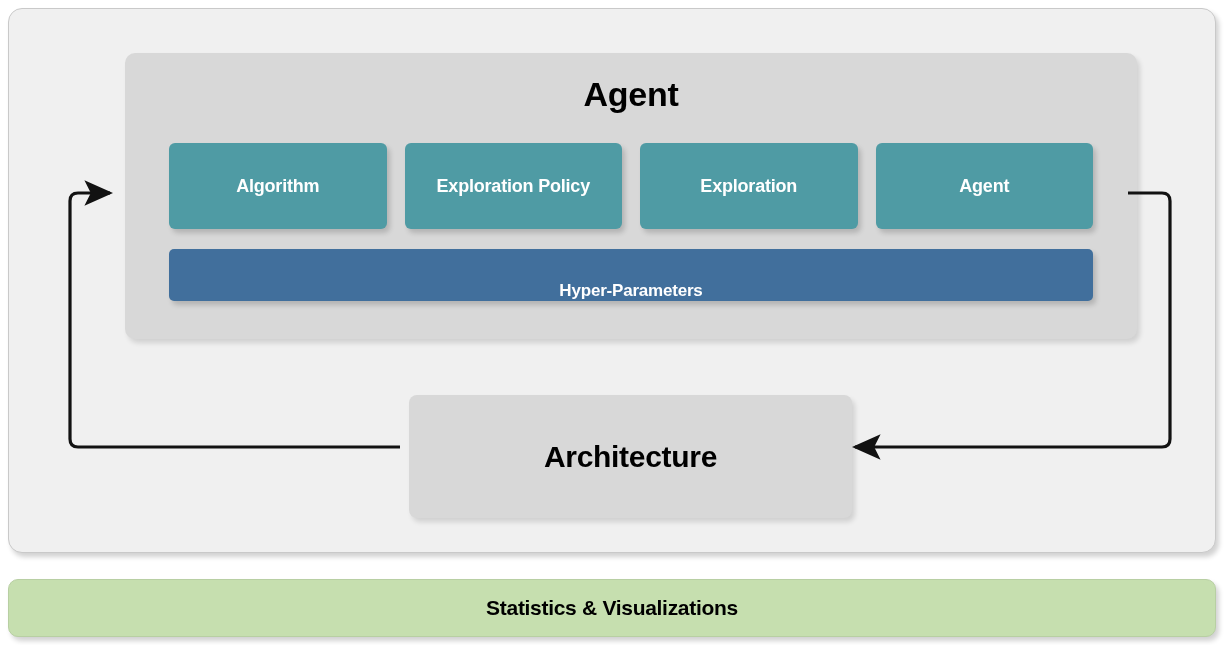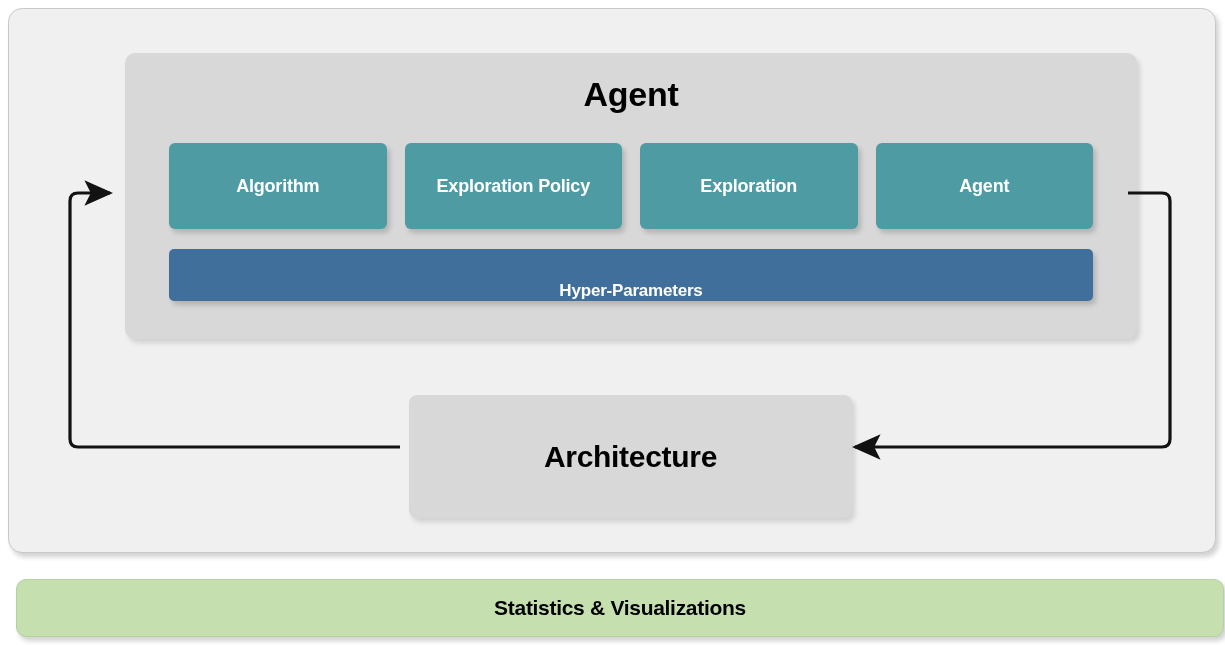--- a/index.html
+++ b/index.html
@@ -126,21 +126,21 @@
     left: 0;
     top: 0;
     width: 1225px;
     height: 645px;
     pointer-events: none;
   }
 
   
   .stats-bar {
     position: absolute;
-    left: 16px;
+    left: 8px;
     top: 579px;
     width: 1208px;
     height: 58px;
     background: #c6dfaf;
     border: 1px solid #b8cfa3;
     border-radius: 10px;
     display: flex;
     align-items: center;
     justify-content: center;
     font-size: 21px;

